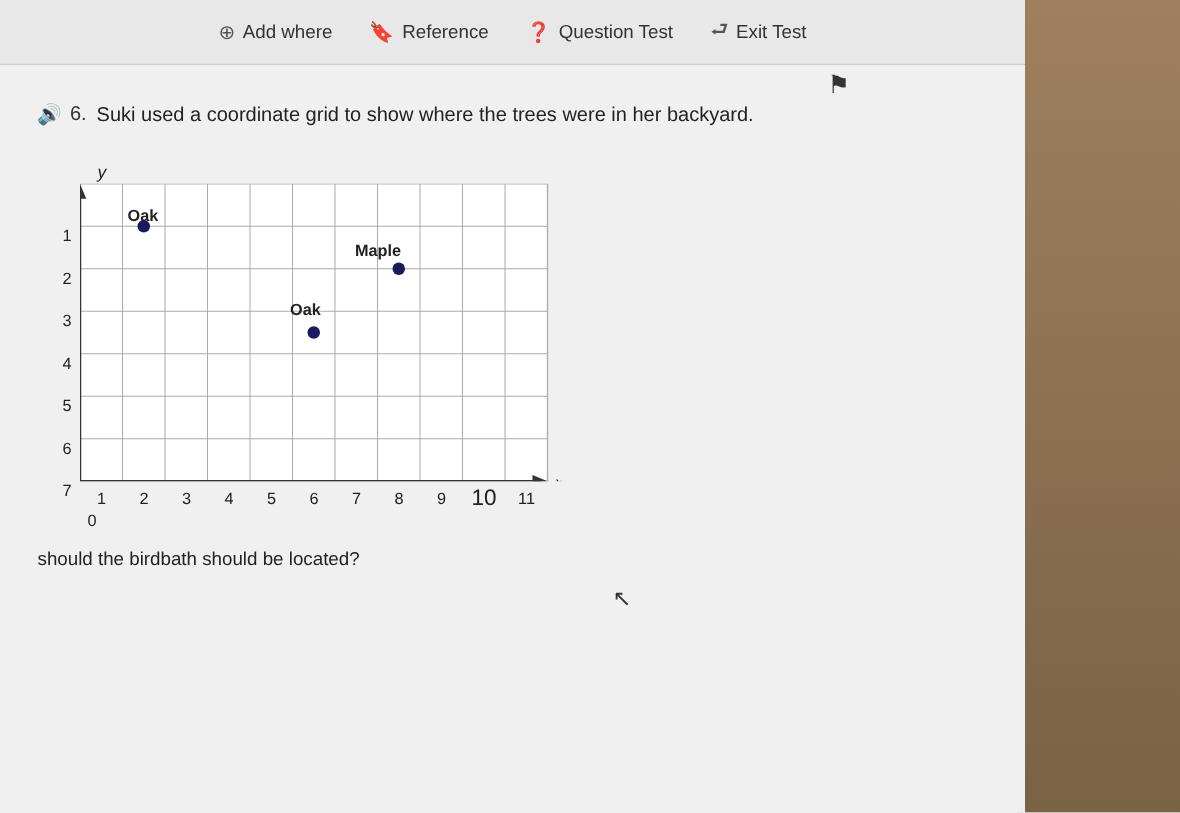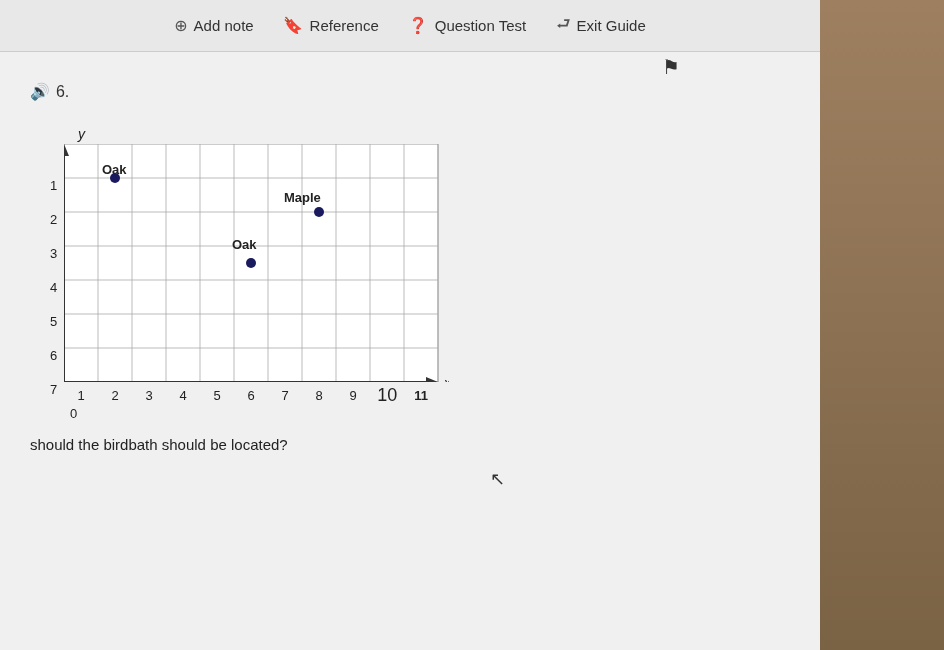--- a/index.html
+++ b/index.html
@@ -176,47 +176,48 @@
     }
   </style>
 </head>
 <body>
 
 <div class="main-content">
 
   <div class="toolbar">
     <div class="toolbar-item">
       <span class="icon">⊕</span>
-      <span>Add note</span>
+      <span>Add where</span>
     </div>
     <div class="toolbar-item">
       <span class="icon">🔖</span>
       <span>Reference</span>
     </div>
     <div class="toolbar-item">
       <span class="icon">❓</span>
       <span>Question Test</span>
     </div>
     <div class="toolbar-item">
       <span class="icon">⮐</span>
-      <span>Exit Guide</span>
+      <span>Exit Test</span>
     </div>
   </div>
 
   <div class="flag-btn">
     <span>⚑</span>
   </div>
 
   <div class="question-area">
 
     <div class="question-header">
       <div class="question-number">
         <span class="sound-icon">🔊</span>
         <span>6.</span>
       </div>
+      <div class="question-text">Suki used a coordinate grid to show where the trees were in her backyard.</div>
     </div>
 
     
     <div class="graph-container">
       <div class="y-axis-title">y</div>
       <div class="graph-area">
 
         <div class="y-axis-labels">
           <div class="y-label">7</div>
           <div class="y-label">6</div>
@@ -277,21 +278,21 @@
             <span style="width:34px; text-align:center; font-size:13px; color:#222;">1</span>
             <span style="width:34px; text-align:center; font-size:13px; color:#222;">2</span>
             <span style="width:34px; text-align:center; font-size:13px; color:#222;">3</span>
             <span style="width:34px; text-align:center; font-size:13px; color:#222;">4</span>
             <span style="width:34px; text-align:center; font-size:13px; color:#222;">5</span>
             <span style="width:34px; text-align:center; font-size:13px; color:#222;">6</span>
             <span style="width:34px; text-align:center; font-size:13px; color:#222;">7</span>
             <span style="width:34px; text-align:center; font-size:13px; color:#222;">8</span>
             <span style="width:34px; text-align:center; font-size:13px; color:#222;">9</span>
             <span style="width:34px; text-align:center; font-size:18px; color:#222;">10</span>
-            <span style="width:34px; text-align:center; font-size:13px; color:#222;font-weight:bold;">11</span>
+            <span style="width:34px; text-align:center; font-size:13px; color:#222;">11</span>
           </div>
         </div>
       </div>
       
       <div style="display:flex; margin-top:0; margin-left:20px;">
         <span style="font-size:13px; color:#222;">0</span>
       </div>
     </div>
 
     

